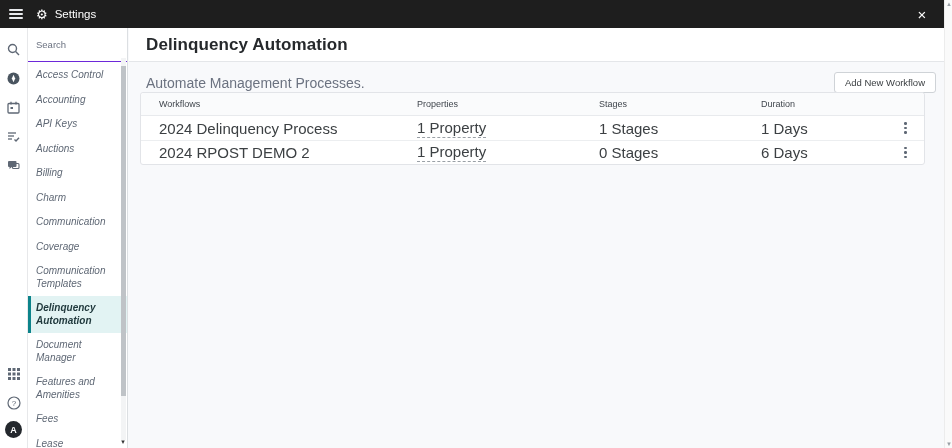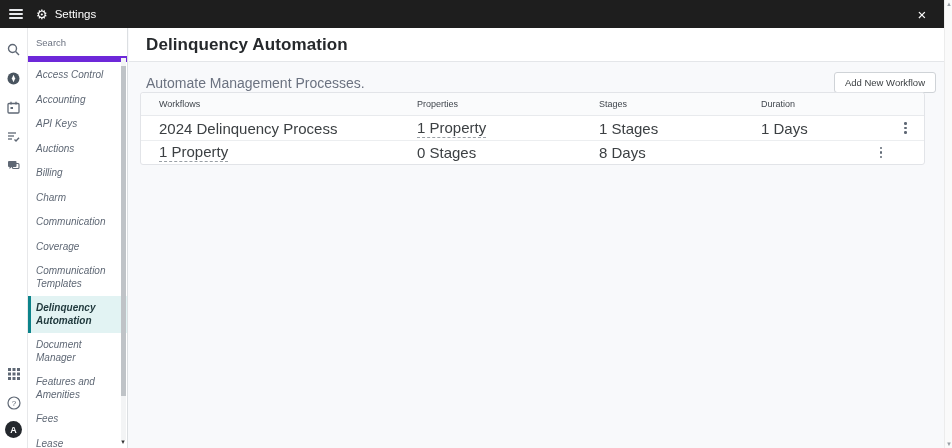--- a/index.html
+++ b/index.html
@@ -25,21 +25,21 @@
   .rail-icon { width:16px; height:16px; margin-top:13px; color:#5f6875;
     display:flex; align-items:center; justify-content:center; cursor:pointer; }
   .rail-spacer { flex:1; }
   .rail-avatar { width:17px; height:17px; border-radius:50%; background:#24282d;
     color:#fff; font-size:9px; font-weight:bold; display:flex; align-items:center;
     justify-content:center; margin-top:10px; margin-bottom:10px; cursor:pointer; }
 
   
   .sidebar { position:absolute; left:28px; top:28px; width:100px; height:420px;
     background:#ffffff; border-right:1px solid #dcdfe2; }
-  .sidebar-search { height:34px; border-bottom:6px solid #6d28d9; display:flex;
+  .sidebar-search { height:34px; border-bottom:1px solid #6d28d9; display:flex;
     align-items:center; padding:0 6px 0 8px;gap:42px; }
   .sidebar-search input { border:0; outline:0; width:70px; font-size:9.5px;
     color:#3c4043; font-family:"Liberation Sans", sans-serif; background:transparent; }
   .sidebar-search input::placeholder { color:#6b7280; }
   .search-glyph { margin-left:auto; color:#5f6875; }
   .sidebar-list { position:absolute; top:35px; left:0; right:0; bottom:0; overflow:hidden; }
   .side-item { padding:6px 4px 6px 8px; font-size:10px; color:#5f6875;
     line-height:1.25; cursor:pointer;font-style:italic; }
   .side-item.selected { background:#e2f3f3; color:#213a3e; font-weight:bold;
     border-left:3px solid #0c838a; padding-left:5px; }
@@ -221,23 +221,24 @@
       <div class="t-cell">1 Stages</div>
       <div class="t-cell">1 Days</div>
       <div class="kebab">
           <i></i>
           <i></i>
           <i></i>
         </div>
     </div>
 
     <div class="t-row">
+      <div class="t-cell">2024 RPOST DEMO 2</div>
       <div class="t-cell"><span class="prop-link">1 Property</span></div>
       <div class="t-cell">0 Stages</div>
-      <div class="t-cell">8 Days</div>
+      <div class="t-cell">6 Days</div>
       <div class="kebab">
           <i></i>
           <i></i>
           <i></i>
         </div>
     </div>
   </div>
 </div>
 
 <div class="page-scroll">

